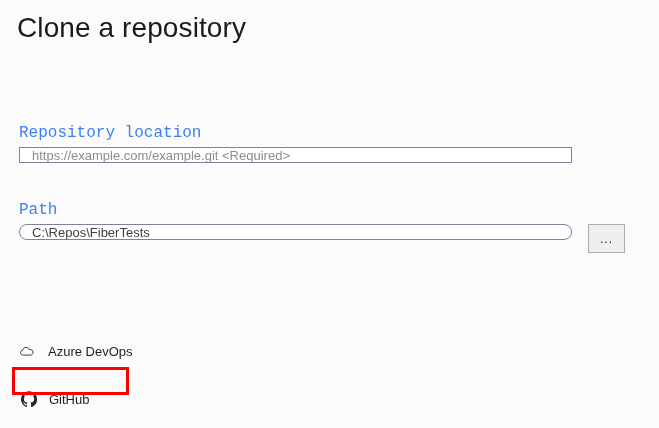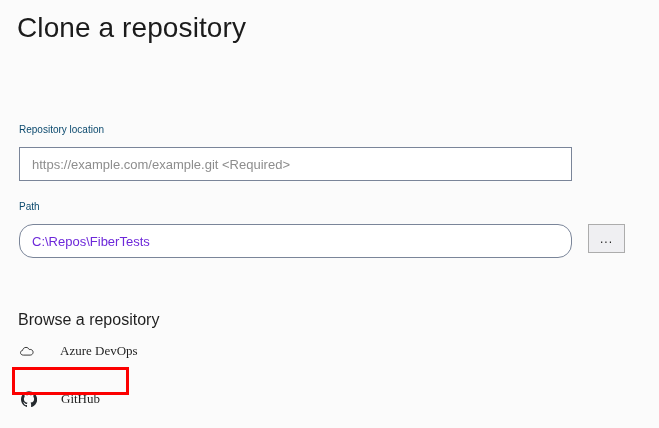--- a/index.html
+++ b/index.html
@@ -44,41 +44,42 @@
     color: #1f1f1f;
     white-space: nowrap;
   }
   #url-section-heading { top: 82px; }
   #browse-section-heading { top: 311px; }
 
   
   .field-label {
     position: absolute;
     left: 19px;
-    font-size: 10px;
+    font-size: 16px;
     font-weight: 400;
-    color: #0c4a6e;
+    color: #3b82f6;
     white-space: nowrap;
+    font-family: Liberation Mono, monospace;
   }
   #repo-location-label { top: 124px; }
   #path-label { top: 201px; text-align: center; }
 
   
   .text-input {
     position: absolute;
     left: 19px;
     width: 553px;
-    height: 34px;
+    height: 16px;
     box-sizing: border-box;
     background: #ffffff;
     border: 1px solid #7a8599;
     border-radius: 0;
     font-family: "Liberation Sans", sans-serif;
     font-size: 13px;
-    color: #6d28d9;
+    color: #404040;
     padding: 0 0 0 12px;
     outline: none;
   }
   .text-input::placeholder {
     color: #8d8d8d;
     opacity: 1;
   }
   #repo-location-input { top: 147px; }
   #path-input { top: 224px; border-radius: 14px; }
 
@@ -105,23 +106,22 @@
     cursor: default;
   }
 
   
   .repo-source-row {
     position: absolute;
     left: 19px;
     height: 22px;
     display: flex;
     align-items: center;
-    gap: 24px;
+    gap: 12px;
     cursor: default;
-    font-family: Liberation Serif, serif;
   }
   #repo-source-azure { top: 340px; }
   #repo-source-github { top: 371px; left: 20px; margin-top: 17px; }
 
   .repo-source-icon {
     width: 17px;
     height: 17px;
     display: flex;
     align-items: center;
     justify-content: center;
@@ -157,21 +157,20 @@
   <div class="field-label" id="repo-location-label">Repository location</div>
 
   <input class="text-input" id="repo-location-input" type="text" placeholder="https://example.com/example.git &lt;Required&gt;" style="">
 
   <div class="field-label" id="path-label">Path</div>
 
   <input class="text-input" id="path-input" type="text" value="C:\Repos\FiberTests" style="">
 
   <button class="ellipsis-button">...</button>
 
-  <div class="section-heading" id="browse-section-heading">Browse a repository</div>
 
   <div class="repo-source-row" id="repo-source-azure">
     <span class="repo-source-icon">
       <svg width="17" height="17" viewBox="0 0 17 17" aria-hidden="true">
         <path d="M4.3 12.1 C2.6 12.1 1.5 11.0 1.5 9.7 C1.5 8.5 2.4 7.5 3.6 7.4 C3.8 5.7 5.2 4.4 7.0 4.4 C8.5 4.4 9.8 5.3 10.3 6.6 C10.6 6.5 10.9 6.4 11.2 6.4 C12.8 6.4 14.1 7.7 14.1 9.2 C14.1 10.8 12.8 12.1 11.2 12.1 Z" fill="none" stroke="#3b3b3b" stroke-width="1"></path>
       </svg>
     </span>
     <span class="repo-source-label">Azure DevOps</span>
   </div>
 

